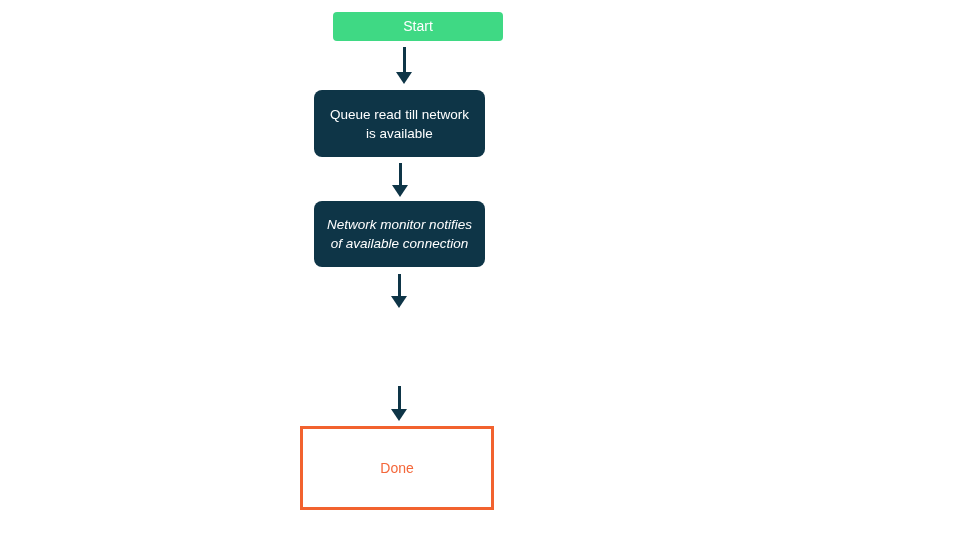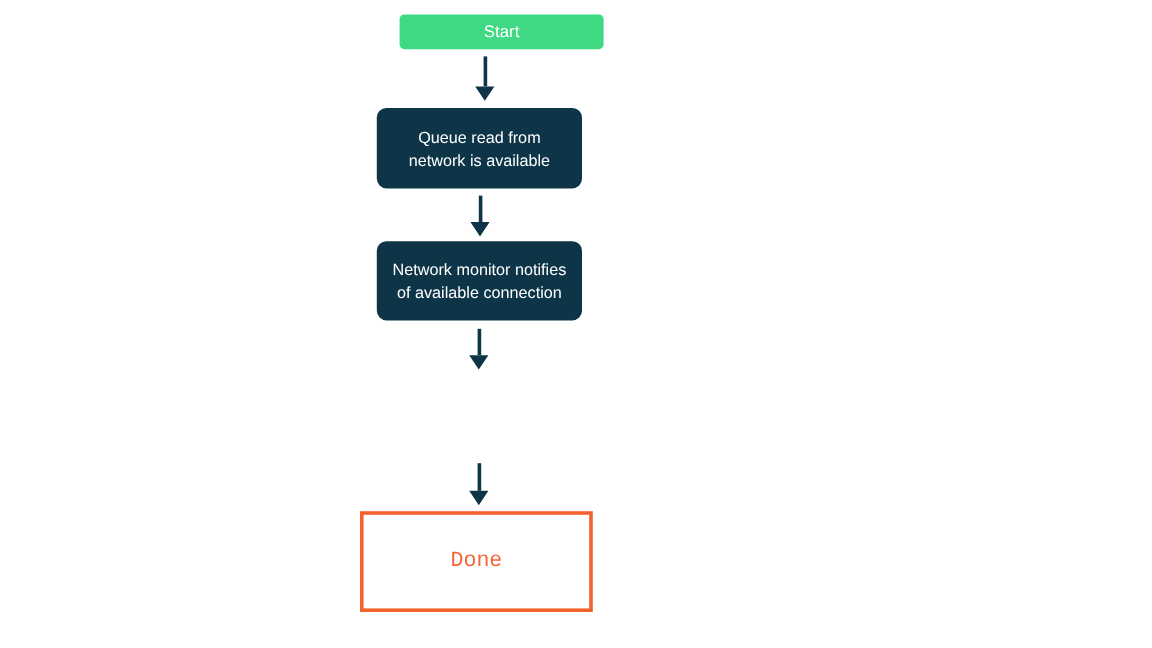--- a/index.html
+++ b/index.html
@@ -35,30 +35,29 @@
     margin-left: 15px;
   }
   .node-process {
     width: 171px;
     background: #0e3547;
     color: #ffffff;
     border-radius: 8px;
     padding: 6px 10px;
   }
   .node-process.p1 { left: 314px; top: 90px;  height: 67px; }
-  .node-process.p2 { left: 314px; top: 201px; height: 66px; }
+  .node-process.p2 { left: 314px; top: 201px; height: 66px; font-style: italic; }
   .node-process.p3 { left: 314px; top: 312px; height: 68px; }
   .node-end {
     left: 300px; top: 426px;
     width: 194px; height: 84px;
     background: #ffffff;
     border: 3px solid #f2622f;
     color: #f4673a;
-    font-size: 18px;
-    font-family: Liberation Mono, monospace;
+    font-size: 14px;
   }
   .arrow {
     position: absolute;
     width: 16px;
     display: flex;
     flex-direction: column;
     align-items: center;
   }
   .arrow .shaft {
     width: 3px;
@@ -85,21 +84,21 @@
   <div class="node node-start">
     <span>Start</span>
   </div>
 
   <div class="arrow a1">
     <div class="shaft"></div>
     <div class="head"></div>
   </div>
 
   <div class="node node-process p1">
-    <span>Queue read from network is available</span>
+    <span>Queue read till network is available</span>
   </div>
 
   <div class="arrow a2">
     <div class="shaft"></div>
     <div class="head"></div>
   </div>
 
   <div class="node node-process p2">
     <span>Network monitor notifies of available connection</span>
   </div>

